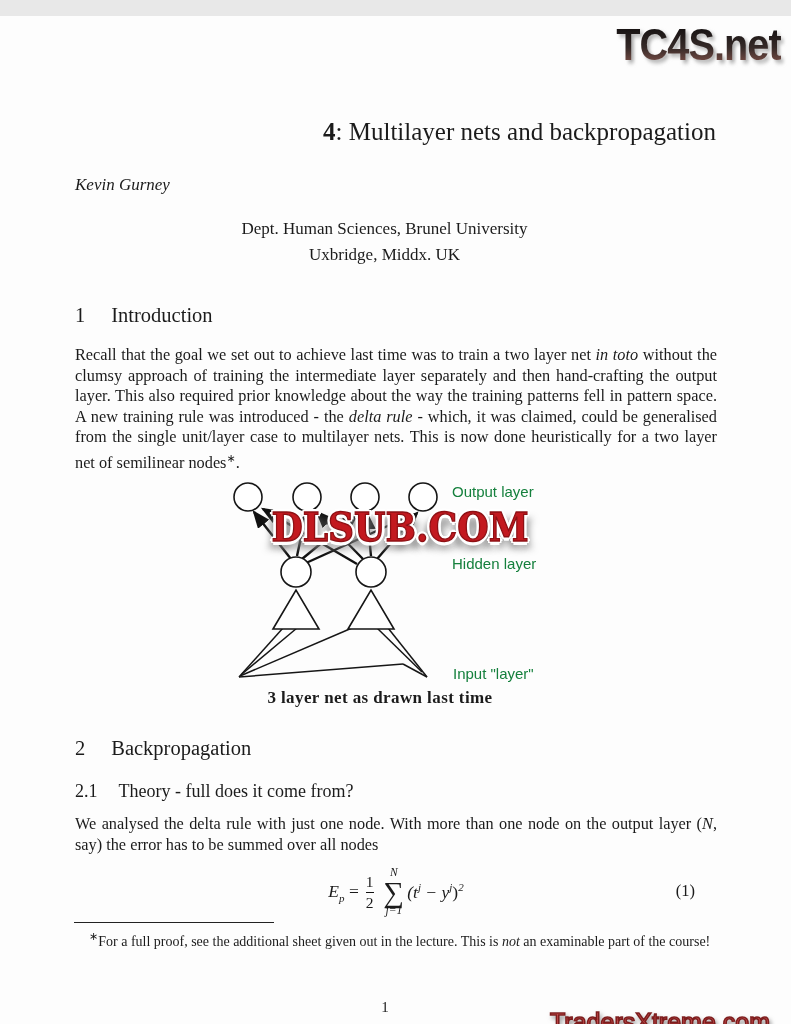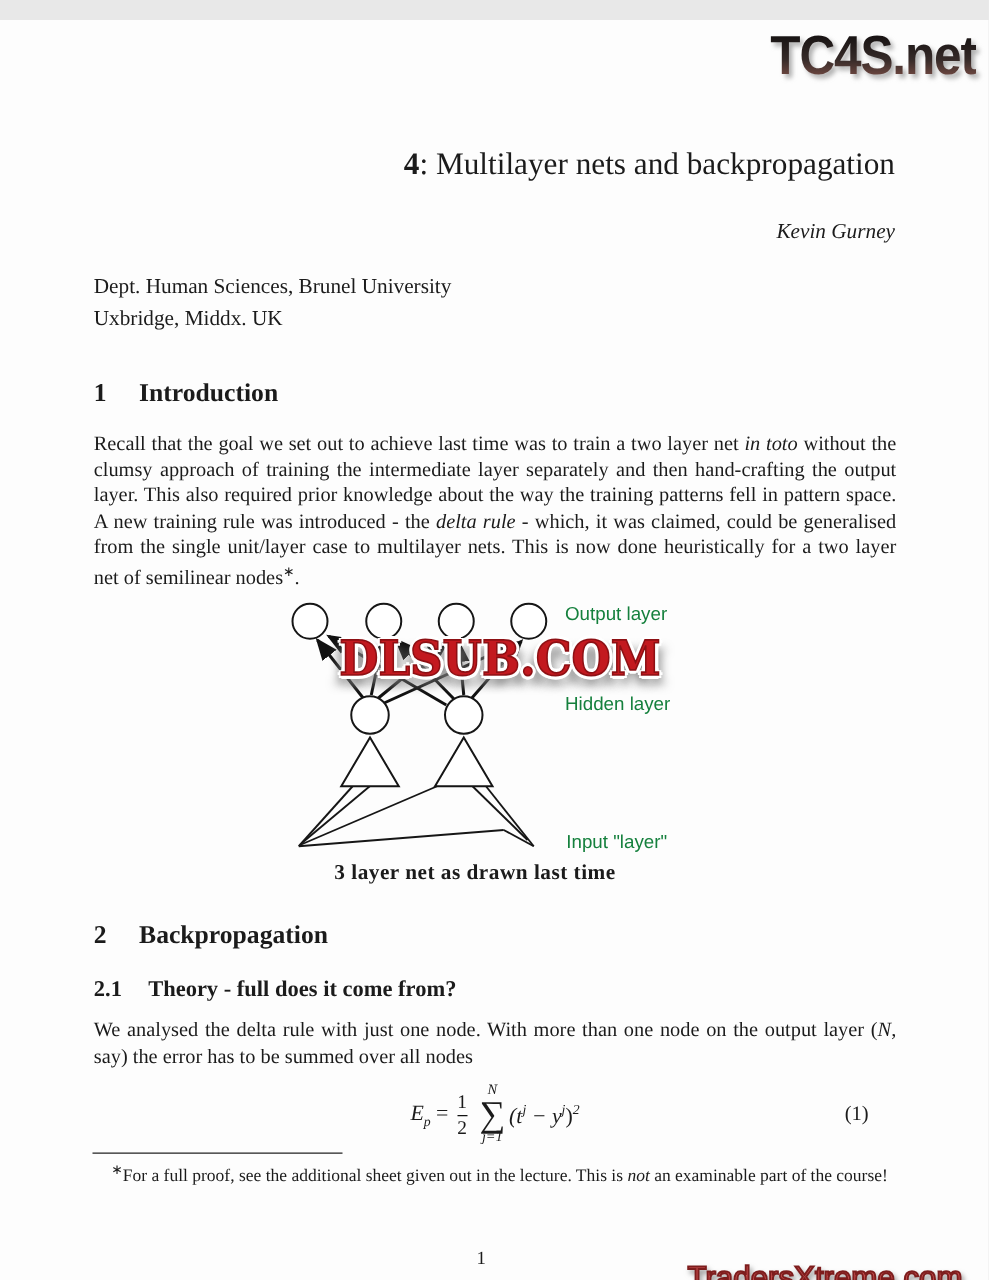--- a/index.html
+++ b/index.html
@@ -21,27 +21,27 @@
       -3px 0 0 #fff,3px 0 0 #fff,0 -3px 0 #fff,0 3px 0 #fff,
       5px 6px 7px rgba(125,125,125,.85),-5px 6px 7px rgba(125,125,125,.85);}
   .wm-bottom{position:absolute;right:21px;bottom:3px;
     font-family:"Liberation Sans",sans-serif;font-weight:normal;font-size:25px;
     color:#d05454;-webkit-text-stroke:1.6px #7d1d1d;
     filter:drop-shadow(2px 3px 2px rgba(130,130,130,.8));}
 
   
   .title{position:absolute;left:75px;top:102px;width:641px;text-align:right;font-size:25px;}
   .title .num{font-weight:bold;}
-  .author{position:absolute;left:75px;top:159px;width:641px;text-align:right;
+  .author{position:absolute;left:75px;top:159px;width:641px;text-align:left;
     font-style:italic;font-size:17px;}
-  .affil{position:absolute;left:75px;top:200px;width:641px;text-align:left;
+  .affil{position:absolute;left:64px;top:200px;width:641px;text-align:center;
     font-size:17px;line-height:26px;}
 
   
-  .sec-h{position:absolute;left:75px;font-weight:bold;font-size:20.5px;text-align:center;}
+  .sec-h{position:absolute;left:75px;font-weight:normal;font-size:20.5px;text-align:center;}
   .sec-h .n{display:inline-block;margin-right:26px;}
   #sec1{top:288px;}
   #sec2{top:721px;}
   #sec21{top:765px;font-size:18px;}
   #sec21 .n{margin-right:21px;}
 
   .body-par{position:absolute;left:75px;width:642px;font-size:16.3px;line-height:20.6px;
     text-align:justify;}
   #intro-par{top:329px;}
   #theory-par{top:798px;}

